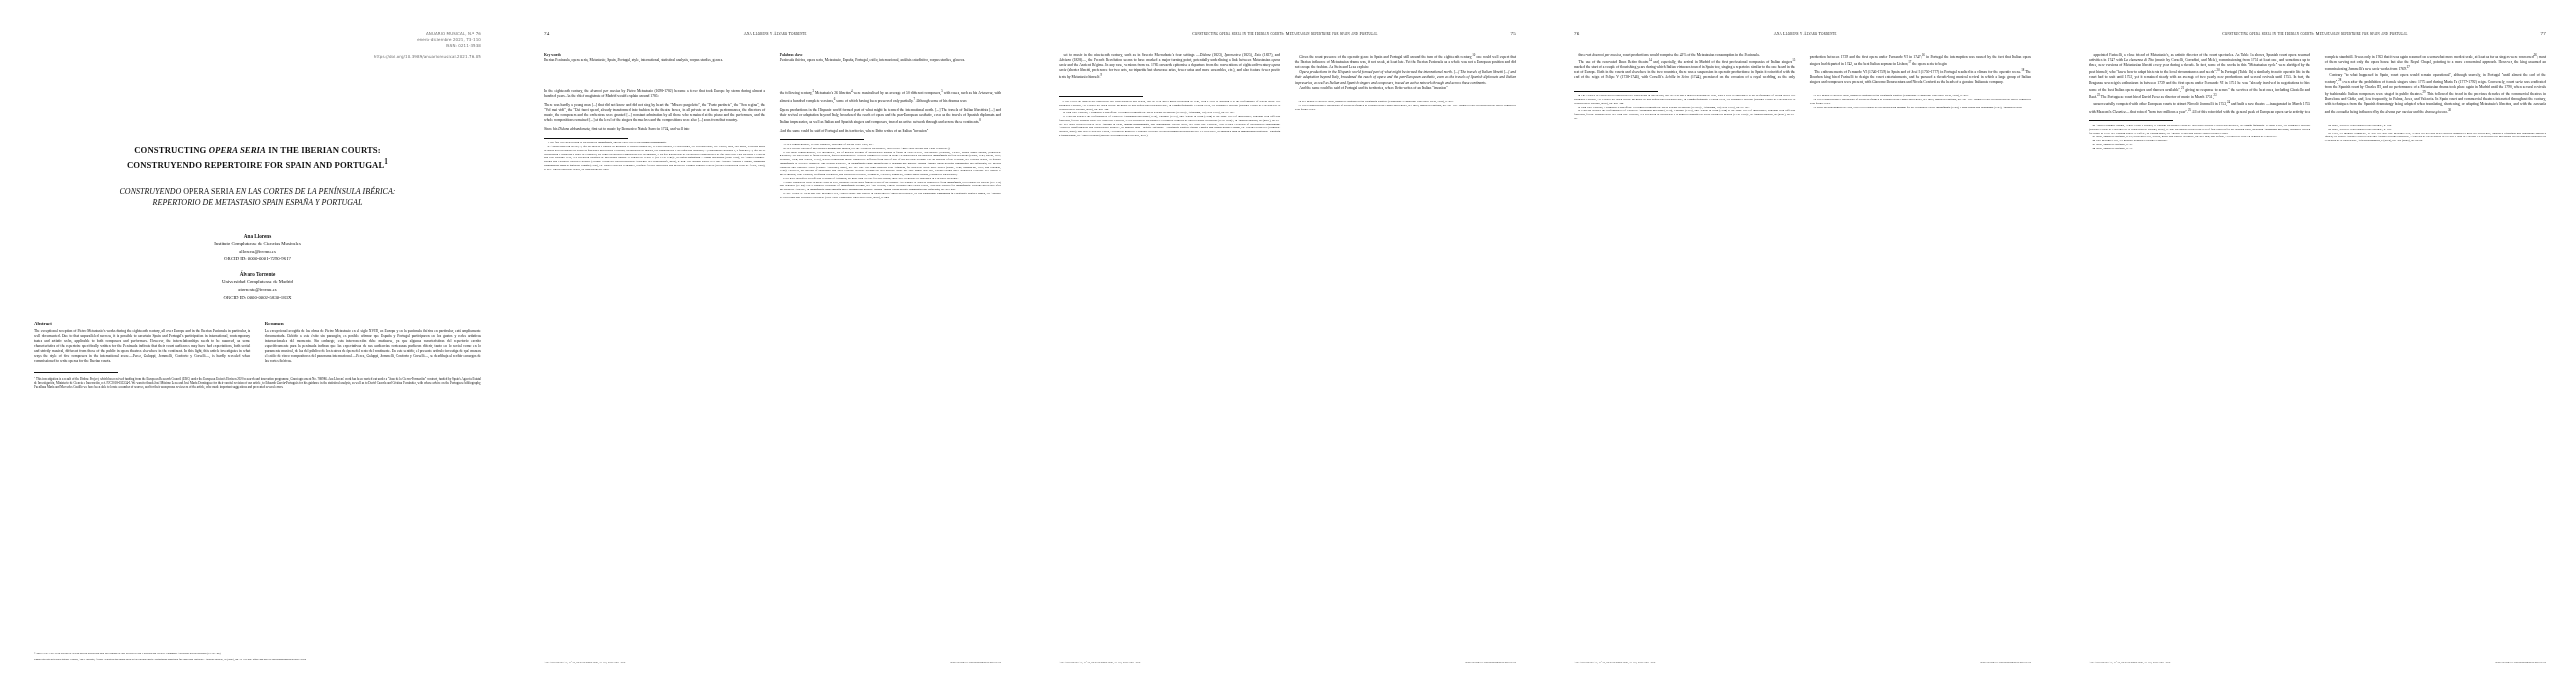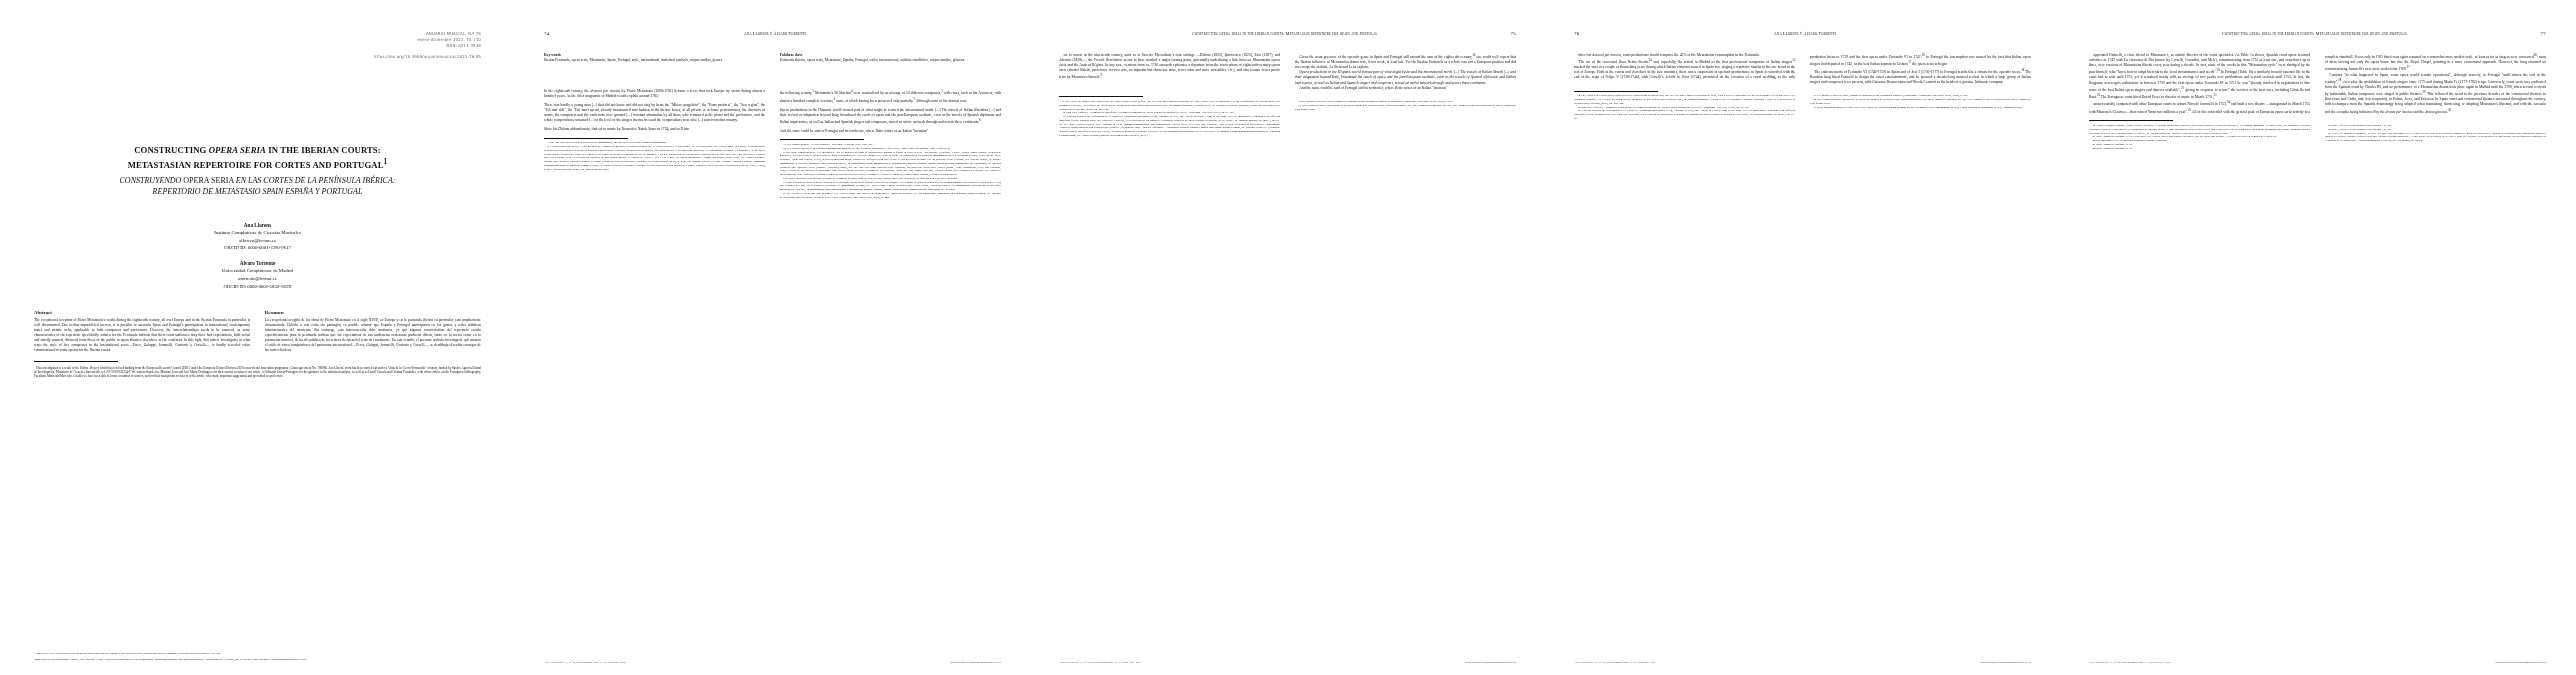--- a/index.html
+++ b/index.html
@@ -13,21 +13,21 @@
   .p5{width:515px;padding:31px 29px 0 29px;}
 
   
   .masthead{text-align:right;font-family:"DejaVu Sans",sans-serif;font-size:4px;line-height:1.55;color:#6d6d6d;letter-spacing:0.1px;}
   .masthead .doi{margin-top:4.5px;}
 
   
   .title-block{margin-top:84px;text-align:center;}
   .title-en{font-weight:bold;font-size:8.7px;line-height:1.42;letter-spacing:0.1px;}
   .title-en .it{font-style:italic;}
-  .title-es{margin-top:4px;font-size:8px;line-height:1.45;font-style:normal;}
+  .title-es{margin-top:15px;font-size:8px;line-height:1.45;font-style:normal;}
   .title-es .it{font-style:italic;}
 
   .authors{margin-top:22.5px;text-align:center;font-size:4.8px;line-height:1.62;}
   .au-name{font-weight:bold;font-size:5.2px;}
   .au-aff{}
   .au-mail{}
   .au-orcid{}
   .au-gap{height:6.8px;}
 
   .secbar{margin-top:19px;display:flex;gap:14.6px;}
@@ -71,21 +71,21 @@
     <div class="masthead">
       <div>ANUARIO MUSICAL, N.º 76</div>
       <div>enero-diciembre 2021, 73-110</div>
       <div>ISSN: 0211-3538</div>
       <div class="doi">https://doi.org/10.3989/anuariomusical.2021.76.05</div>
     </div>
 
     <div class="title-block">
       <div class="title-en">
         <span>CONSTRUCTING </span><span class="it">OPERA SERIA</span><span> IN THE IBERIAN COURTS:</span><br>
-        <span>METASTASIAN REPERTOIRE FOR CORTES AND PORTUGAL</span><sup>1</sup>
+        <span>CONSTRUYENDO REPERTOIRE FOR SPAIN AND PORTUGAL</span><sup>1</sup>
       </div>
       <div class="title-es">
         <span class="it">CONSTRUYENDO</span><span> OPERA SERIA </span><span class="it">EN LAS CORTES DE LA PENÍNSULA IBÉRICA:</span><br>
         <span class="it">REPERTORIO DE METASTASIO SPAIN ESPAÑA Y PORTUGAL</span>
       </div>
     </div>
 
     <div class="authors">
       <div class="au-name">Ana Llorens</div>
       <div class="au-aff">Instituto Complutense de Ciencias Musicales</div>

